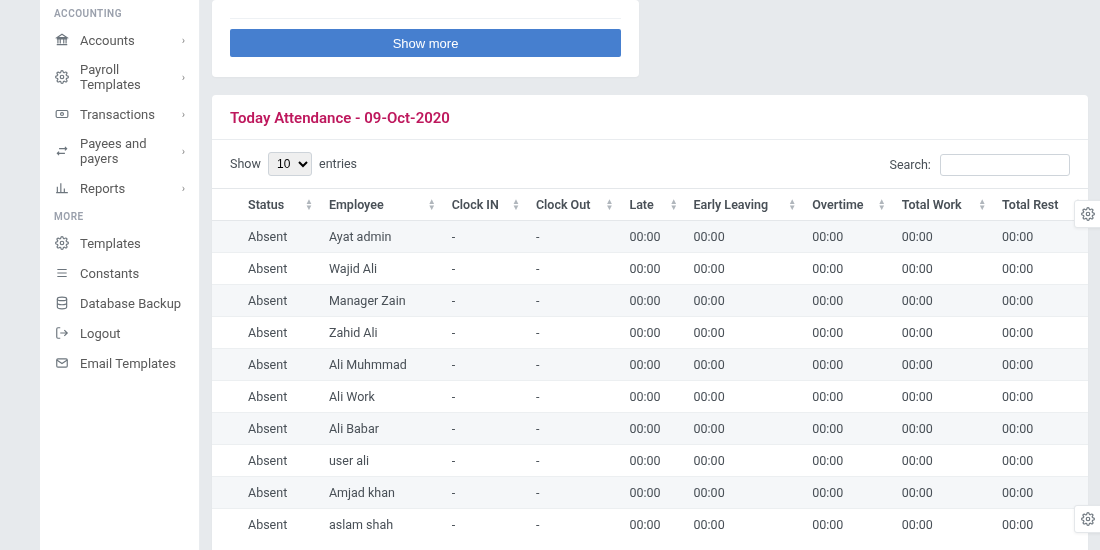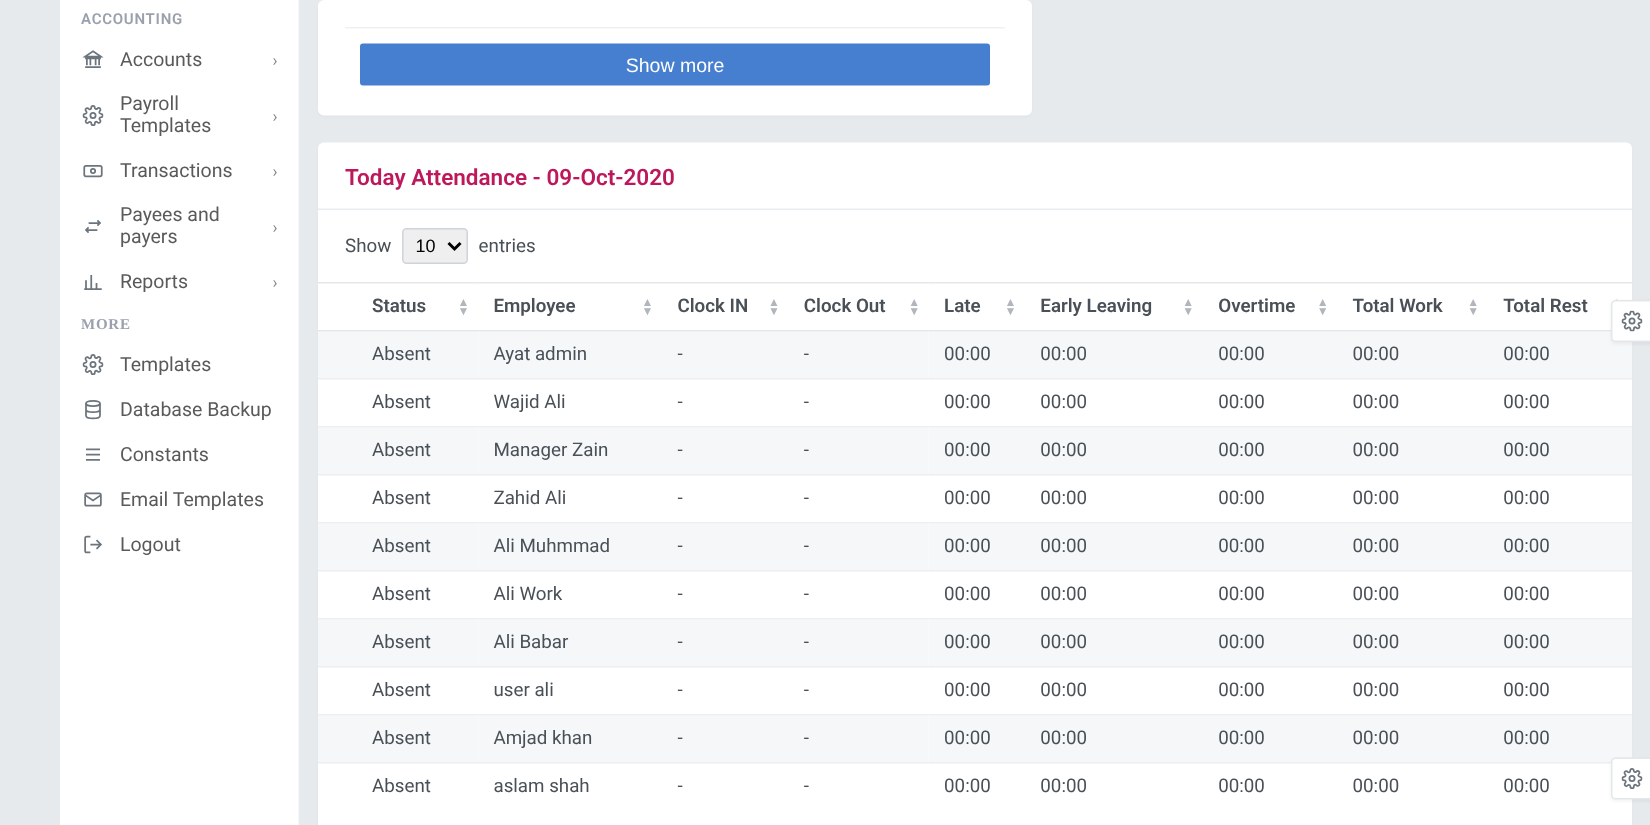--- a/index.html
+++ b/index.html
@@ -228,85 +228,89 @@
       <div class="nav-item">
         <span class="ico">
           <svg width="14" height="14" viewBox="0 0 24 24" fill="none" stroke="currentColor" stroke-width="2">
             <path d="M4 20V10M10 20V4M16 20v-7M22 20H2"></path>
           </svg>
         </span>
         <span>Reports</span>
         <span class="chev">›</span>
       </div>
     </div>
-  <div class="nav-section-header" style="margin-top:6px;font-family:Liberation Serif, serif;">MORE</div>
+  <div class="nav-section-header" style="margin-top:6px;">MORE</div>
   <div id="nav-more">
       <div class="nav-item">
         <span class="ico">
           <svg width="14" height="14" viewBox="0 0 24 24" fill="none" stroke="currentColor" stroke-width="2">
             <circle cx="12" cy="12" r="3"></circle>
             <path d="M19.4 15a1.7 1.7 0 0 0 .3 1.8l.1.1a2 2 0 1 1-2.8 2.8l-.1-.1a1.7 1.7 0 0 0-1.8-.3 1.7 1.7 0 0 0-1 1.5V21a2 2 0 1 1-4 0v-.1a1.7 1.7 0 0 0-1-1.5 1.7 1.7 0 0 0-1.8.3l-.1.1a2 2 0 1 1-2.8-2.8l.1-.1a1.7 1.7 0 0 0 .3-1.8 1.7 1.7 0 0 0-1.5-1H3a2 2 0 1 1 0-4h.1a1.7 1.7 0 0 0 1.5-1 1.7 1.7 0 0 0-.3-1.8l-.1-.1a2 2 0 1 1 2.8-2.8l.1.1a1.7 1.7 0 0 0 1.8.3H9a1.7 1.7 0 0 0 1-1.5V3a2 2 0 1 1 4 0v.1a1.7 1.7 0 0 0 1 1.5 1.7 1.7 0 0 0 1.8-.3l.1-.1a2 2 0 1 1 2.8 2.8l-.1.1a1.7 1.7 0 0 0-.3 1.8V9c.4.6 1 .9 1.5 1H21a2 2 0 1 1 0 4h-.1a1.7 1.7 0 0 0-1.5 1z"></path>
           </svg>
         </span>
         <span>Templates</span>
       </div>
       <div class="nav-item">
         <span class="ico">
           <svg width="14" height="14" viewBox="0 0 24 24" fill="none" stroke="currentColor" stroke-width="2">
+            <path d="M4 6h16M4 12h16M4 18h16"></path>
+          </svg>
+        </span>
+        <span>Constants</span>
+      </div>
+      <div class="nav-item">
+        <span class="ico">
+          <svg width="14" height="14" viewBox="0 0 24 24" fill="none" stroke="currentColor" stroke-width="2">
             <ellipse cx="12" cy="5" rx="8" ry="3"></ellipse>
             <path d="M4 5v14c0 1.7 3.6 3 8 3s8-1.3 8-3V5M4 12c0 1.7 3.6 3 8 3s8-1.3 8-3"></path>
           </svg>
         </span>
         <span>Database Backup</span>
       </div>
       <div class="nav-item">
         <span class="ico">
           <svg width="14" height="14" viewBox="0 0 24 24" fill="none" stroke="currentColor" stroke-width="2">
-            <path d="M4 6h16M4 12h16M4 18h16"></path>
-          </svg>
-        </span>
-        <span>Constants</span>
+            <path d="M9 21H5a2 2 0 0 1-2-2V5a2 2 0 0 1 2-2h4M16 17l5-5-5-5M21 12H9"></path>
+          </svg>
+        </span>
+        <span>Logout</span>
       </div>
       <div class="nav-item">
         <span class="ico">
           <svg width="14" height="14" viewBox="0 0 24 24" fill="none" stroke="currentColor" stroke-width="2">
             <rect x="3" y="5" width="18" height="14" rx="2"></rect>
             <path d="M3 7l9 6 9-6"></path>
           </svg>
         </span>
         <span>Email Templates</span>
       </div>
-      <div class="nav-item">
-        <span class="ico">
-          <svg width="14" height="14" viewBox="0 0 24 24" fill="none" stroke="currentColor" stroke-width="2">
-            <path d="M9 21H5a2 2 0 0 1-2-2V5a2 2 0 0 1 2-2h4M16 17l5-5-5-5M21 12H9"></path>
-          </svg>
-        </span>
-        <span>Logout</span>
-      </div>
     </div>
 </aside>
 
 <main class="main">
 
-  <div class="card top-card" style="margin-top:0; padding-top:18px; width:476px;">
+  <div class="card top-card" style="margin-top:0; padding-top:18px; width:427px;">
     <div style="border-top:1px solid #eef1f4; margin-bottom:10px;"></div>
     <button class="show-more-btn">Show more</button>
   </div>
 
   <div class="card att-card">
     <div class="att-title">Today Attendance - 09-Oct-2020</div>
 
     <div class="table-controls">
       <div class="length">
         <span>Show</span>
         <select>
           <option>10</option>
         </select>
         <span>entries</span>
+      </div>
+      <div class="search">
+        <span>Search:</span>
+        <input type="text" style="">
       </div>
     </div>
 
     <table class="data">
       <thead>
           <tr id="att-head">
             <th><span>Status</span><span class="sorter">
                 <span>▲</span>
                 <span>▼</span>
               </span></th>

